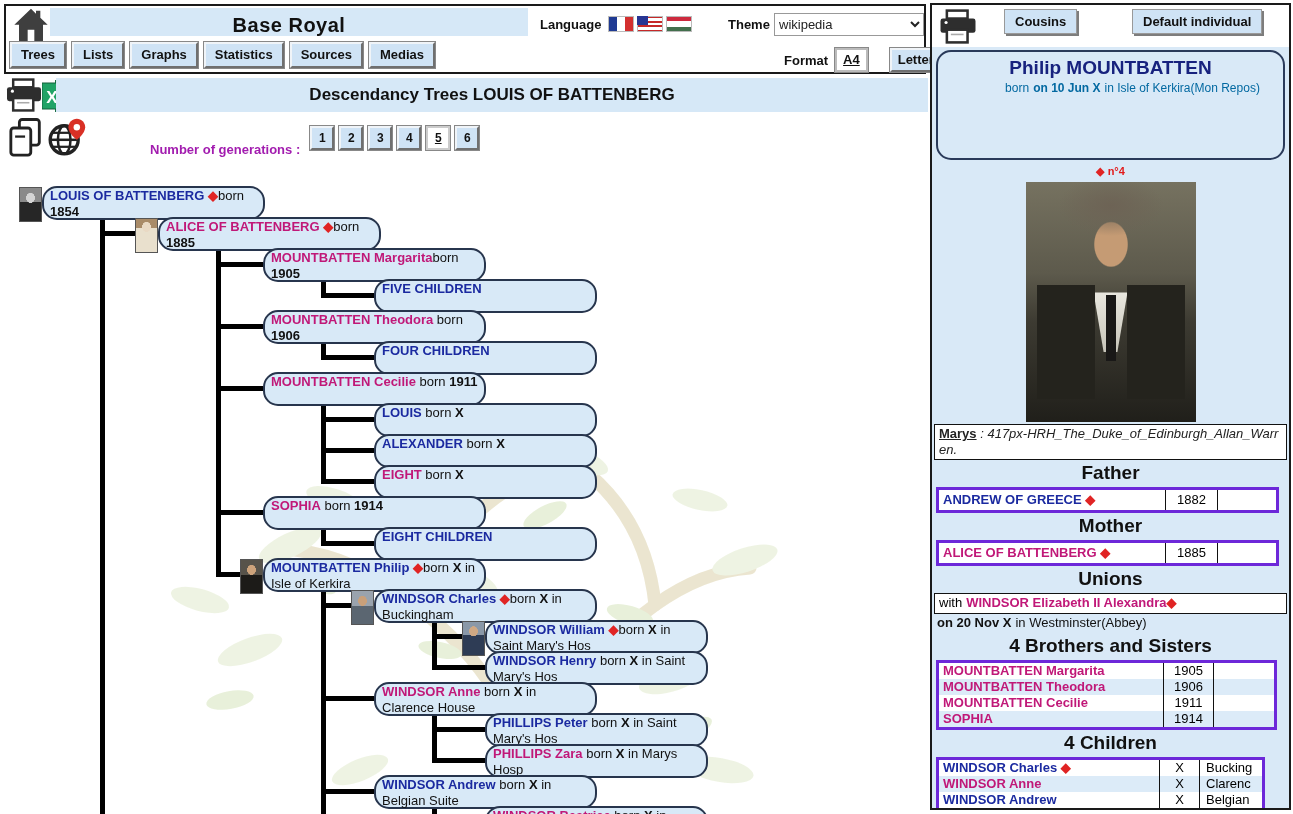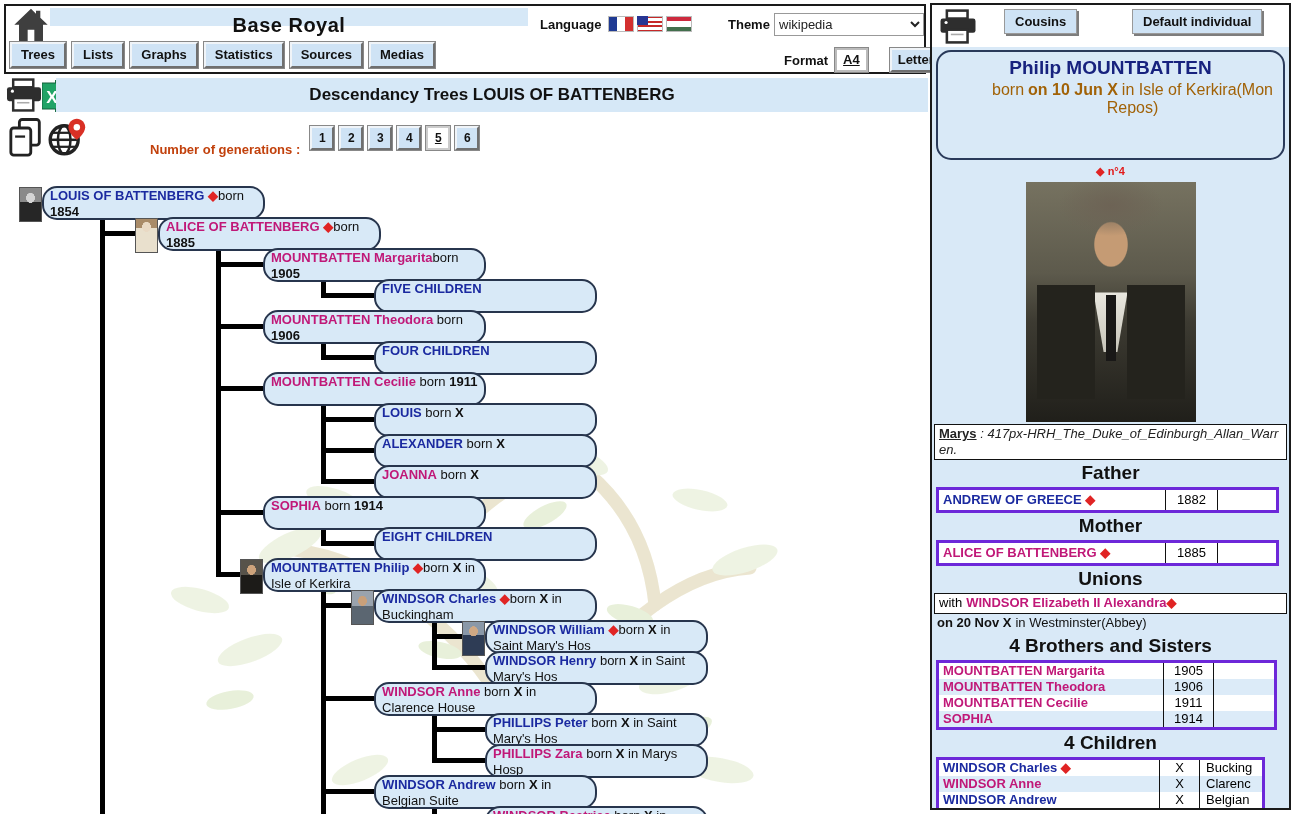--- a/index.html
+++ b/index.html
@@ -2,21 +2,21 @@
 <html><head>
 <meta charset="utf-8">
 <style>
   html,body{margin:0;padding:0;background:#fff;font-family:"Liberation Sans",sans-serif;}
   .app{position:relative;width:1293px;height:814px;overflow:hidden;background:#fff;}
   .left{position:absolute;left:0;top:0;width:930px;height:814px;overflow:hidden;}
 
   
   .header-box{position:absolute;left:4px;top:4px;width:918px;height:66px;border:2px solid #1a1a1a;background:#fff;}
   .house{position:absolute;left:5px;top:1px;width:40px;height:37px;}
-  .title-banner{position:absolute;left:44px;top:2px;width:478px;height:18px;background:#d6e8f7;
+  .title-banner{position:absolute;left:44px;top:2px;width:478px;height:28px;background:#d6e8f7;
     font-size:20px;font-weight:bold;color:#111;text-align:center;line-height:34px;letter-spacing:.5px;}
   .lang-label{position:absolute;left:534px;top:11px;font-size:13px;font-weight:bold;color:#111;}
   .flags{position:absolute;left:602px;top:10px;display:flex;gap:3px;}
   .flag{width:26px;height:16px;box-shadow:0 0 0 1px #bbb inset;}
   .flag.fr{background:linear-gradient(90deg,#1f3a93 0 33.3%,#fff 33.3% 66.6%,#d32f2f 66.6% 100%);}
   .flag.us{position:relative;background:repeating-linear-gradient(180deg,#c62828 0 2.3px,#fff 2.3px 4.6px);}
   .flag.us::after{content:'';position:absolute;left:0;top:0;width:11px;height:9px;background:#283593;}
   .flag.hu{background:linear-gradient(180deg,#cd2a3e 0 33.3%,#fff 33.3% 66.6%,#436f4d 66.6% 100%);}
   .theme-label{position:absolute;left:722px;top:11px;font-size:13px;font-weight:bold;color:#111;}
   .theme-select{position:absolute;left:768px;top:7px;width:150px;height:23px;font-size:13px;
@@ -28,21 +28,21 @@
   .format-label{font-size:13px;font-weight:bold;color:#111;}
   .fbtn{font-size:13px;font-weight:bold;color:#111;padding:2px 6px 3px;cursor:pointer;
     background:#cfe3f5;border:2px solid;border-color:#f0f4f8 #6f6f6f #6f6f6f #f0f4f8;outline:1px solid #888;}
   .fbtn.active{background:#fff;text-decoration:underline;border-color:#bbb;outline:1px solid #888;}
 
   
   .ic{position:absolute;}
   .desc-banner{position:absolute;left:56px;top:78px;width:872px;height:34px;background:#d6e8f7;
     font-size:17px;font-weight:bold;color:#111;text-align:center;line-height:34px;}
   .gen-row{position:absolute;left:150px;top:119px;display:flex;align-items:center;gap:10px;}
-  .gen-label{font-size:13px;font-weight:bold;color:#c2410c;margin-top:23px;}
+  .gen-label{font-size:13px;font-weight:bold;color:#a21caf;margin-top:23px;}
   .gbtns{display:flex;gap:5px;}
   .gbtn{width:20px;height:20px;font-size:12px;font-weight:bold;color:#111;text-align:center;line-height:20px;cursor:pointer;
     background:#cfe3f5;border:2px solid;border-color:#f0f4f8 #6f6f6f #6f6f6f #f0f4f8;outline:1px solid #888;}
   .gbtn.active{background:#fff;text-decoration:underline;border-color:#ccc;}
 
   
   .wm{position:absolute;left:110px;top:350px;width:690px;height:464px;opacity:.5;}
   #tree{position:absolute;left:0;top:0;width:930px;height:604px;}
   .tline{position:absolute;background:#000;}
   .node{position:absolute;width:223px;height:34px;box-sizing:border-box;background:#d8e9f7;
@@ -60,21 +60,21 @@
   
   .rpanel{position:absolute;left:930px;top:3px;width:361px;height:807px;box-sizing:border-box;
     border:2px solid #1a1a1a;background:#d9e9f7;overflow:hidden;}
   .rtop{position:relative;height:42px;background:#fff;}
   .rbtn{position:absolute;top:4px;background:#cfe3f5;border:1px solid #999;box-shadow:2px 2px 0 #7d7d7d;
     font-size:13px;font-weight:bold;color:#111;padding:4px 10px;cursor:pointer;font-family:"Liberation Sans",sans-serif;}
   .rbtn.cousins{left:72px;}
   .rbtn.default{left:200px;}
   .name-card{height:101px;margin:3px 4px 0;border:2px solid #2a3a5a;border-radius:15px;text-align:center;padding-top:5px;box-sizing:content-box;}
   .person-name{font-size:19px;font-weight:bold;color:#17227e;}
-  .person-born{font-size:16px;color:#a16207;margin-top:2px;margin-left:44px;}
+  .person-born{font-size:12px;color:#0369a1;margin-top:2px;margin-left:44px;}
   .num-line{height:22px;text-align:center;font-size:11px;font-weight:bold;color:#e21b1b;line-height:22px;}
   .photo{position:relative;width:170px;height:240px;margin:0 auto;
     background:
       radial-gradient(70px 40px at 50% 10%,#6d6355 0%,rgba(0,0,0,0) 75%),
       radial-gradient(27px 36px at 50% 26%,#c59b74 0 60%,rgba(0,0,0,0) 64%),
       linear-gradient(180deg,#767260 0%,#5d5a4c 38%,#3d3b32 58%,#201f1a 100%);}
   .photo::before{content:'';position:absolute;left:50%;top:46%;transform:translateX(-50%);
     width:34px;height:60px;background:linear-gradient(180deg,#e9e7df,#c7c5ba);
     clip-path:polygon(0 0,100% 0,70% 100%,30% 100%);}
   .photo::after{content:'';position:absolute;left:50%;top:47%;transform:translateX(-50%);
@@ -252,21 +252,21 @@
         <div class="node" style="left: 42px; top: 186px;"><span class="nm">LOUIS OF BATTENBERG</span> <span class="dm">◆</span><span>born <b>1854</b></span></div>
         <div class="ph alice" style="left: 135px; top: 218px;"></div>
         <div class="node" style="left: 158px; top: 217px;"><span class="nm f">ALICE OF BATTENBERG</span> <span class="dm">◆</span><span>born <b>1885</b></span></div>
         <div class="node" style="left: 263px; top: 248px;"><span class="nm f">MOUNTBATTEN Margarita</span><span>born <b>1905</b></span></div>
         <div class="node" style="left: 374px; top: 279px;"><span class="nm">FIVE CHILDREN</span></div>
         <div class="node" style="left: 263px; top: 310px;"><span class="nm f">MOUNTBATTEN Theodora</span><span> born <b>1906</b></span></div>
         <div class="node" style="left: 374px; top: 341px;"><span class="nm">FOUR CHILDREN</span></div>
         <div class="node" style="left: 263px; top: 372px;"><span class="nm f">MOUNTBATTEN Cecilie</span><span> born <b>1911</b></span></div>
         <div class="node" style="left: 374px; top: 403px;"><span class="nm">LOUIS</span><span> born <b>X</b></span></div>
         <div class="node" style="left: 374px; top: 434px;"><span class="nm">ALEXANDER</span><span> born <b>X</b></span></div>
-        <div class="node" style="left: 374px; top: 465px;"><span class="nm f">JOANNA</span><span> born <b>X</b></span></div>
+        <div class="node" style="left: 374px; top: 465px;"><span class="nm f">EIGHT</span><span> born <b>X</b></span></div>
         <div class="node" style="left: 263px; top: 496px;"><span class="nm f">SOPHIA</span><span> born <b>1914</b></span></div>
         <div class="node" style="left: 374px; top: 527px;"><span class="nm">EIGHT CHILDREN</span></div>
         <div class="ph philip" style="left: 240px; top: 559px;"></div>
         <div class="node" style="left: 263px; top: 558px;"><span class="nm">MOUNTBATTEN Philip</span> <span class="dm">◆</span><span>born <b>X</b> in Isle of Kerkira</span></div>
         <div class="ph charles" style="left: 351px; top: 590px;"></div>
         <div class="node" style="left: 374px; top: 589px;"><span class="nm">WINDSOR Charles</span> <span class="dm">◆</span><span>born <b>X</b> in Buckingham</span></div>
         <div class="ph william" style="left: 462px; top: 621px;"></div>
         <div class="node" style="left: 485px; top: 620px;"><span class="nm">WINDSOR William</span> <span class="dm">◆</span><span>born <b>X</b> in Saint Mary's Hos</span></div>
         <div class="node" style="left: 485px; top: 651px;"><span class="nm">WINDSOR Henry</span><span> born <b>X</b> in Saint Mary's Hos</span></div>
         <div class="node" style="left: 374px; top: 682px;"><span class="nm f">WINDSOR Anne</span><span> born <b>X</b> in Clarence House</span></div>

